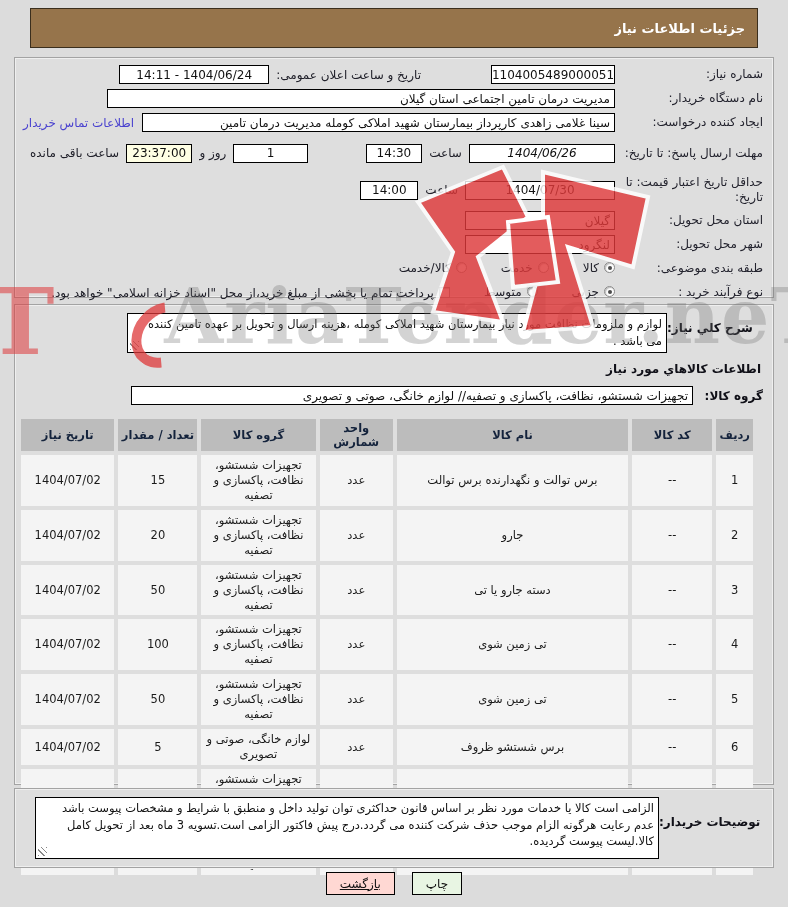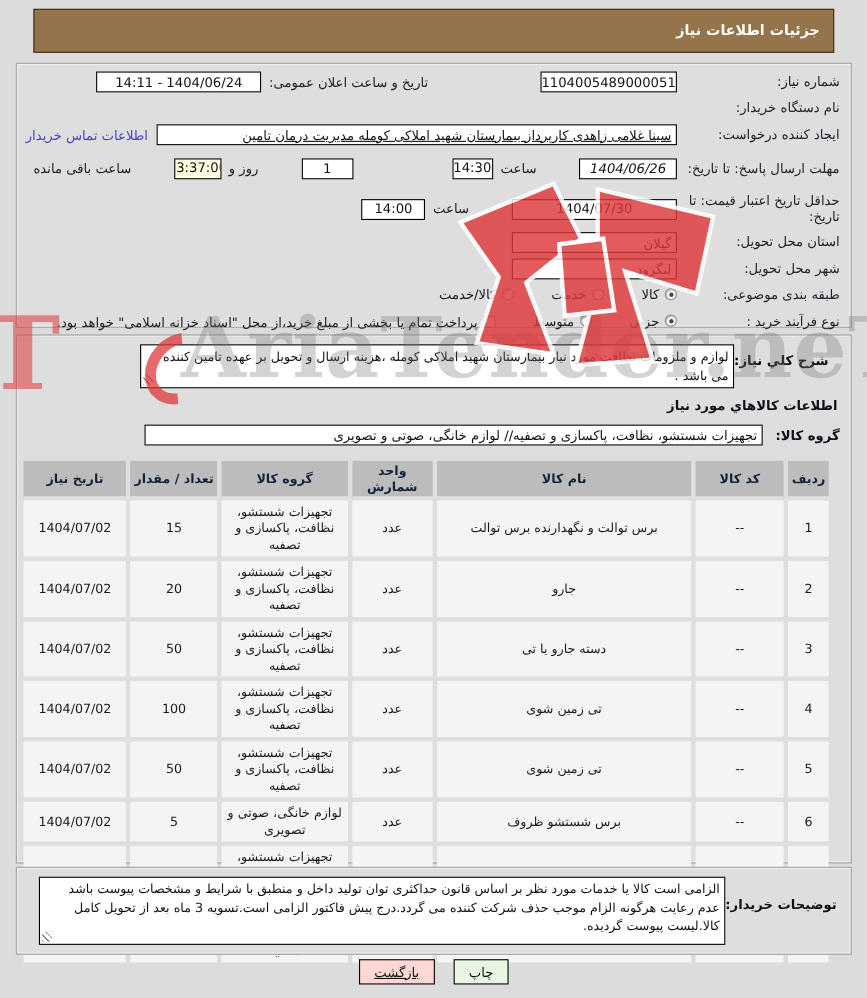--- a/index.html
+++ b/index.html
@@ -32,21 +32,21 @@
 
   .frow { display:flex; align-items:center; margin-bottom:5px; min-height:19px; }
   .flabel {
     width:148px; flex:0 0 148px; text-align:right; line-height:1.25; color:#23232e;
   }
   .field {
     background:#fff; border:1px solid #000; height:19px;
     display:flex; align-items:center; padding:0 4px;
     font-size:12px; color:#111; white-space:nowrap; overflow:hidden;
   }
-  .center { justify-content:center;margin-left:32px; }
+  .center { justify-content:center; }
   .sep { margin:0 7px; white-space:nowrap; }
   .yellow { background:#ffffe4; }
 
   .radio-opt { display:inline-flex; align-items:center; margin-left:34px; }
   .radio {
     width:11px; height:11px; border-radius:50%;
     border:1px solid #8a8a8a; background:#fdfdfd;
     box-shadow:inset 1px 1px 1px rgba(0,0,0,0.25);
     margin-left:5px; position:relative; flex:0 0 11px;
   }
@@ -131,25 +131,26 @@
 
   <div class="frow">
     <span class="flabel">شماره نیاز:</span>
     <div class="field center" style="width:124px;">1104005489000051</div>
     <span class="sep" style="margin-right:70px;">تاریخ و ساعت اعلان عمومی:</span>
     <div class="field center" style="width:150px;">1404/06/24 - 14:11</div>
   </div>
 
   <div class="frow">
     <span class="flabel">نام دستگاه خریدار:</span>
+    <div class="field" style="width:508px;">مدیریت درمان تامین اجتماعی استان گیلان</div>
   </div>
 
   <div class="frow">
     <span class="flabel">ایجاد کننده درخواست:</span>
-    <div class="field" style="width:478px;text-decoration:underline;">سینا غلامی زاهدی کارپرداز بیمارستان شهید املاکی کومله مدیریت درمان تامین</div>
+    <div class="field" style="width:478px;">سینا غلامی زاهدی کارپرداز بیمارستان شهید املاکی کومله مدیریت درمان تامین</div>
     <span class="link">اطلاعات تماس خریدار</span>
   </div>
 
   <div class="frow" style="min-height:32px;">
     <span class="flabel">مهلت ارسال پاسخ: تا تاریخ:</span>
     <div class="field center" style="width:150px;font-style:italic;">1404/06/26</div>
     <span class="sep">ساعت</span>
     <div class="field center" style="width:58px;">14:30</div>
     <div class="field center" style="width:76px; margin-right:58px;">1</div>
     <span class="sep">روز و</span>

